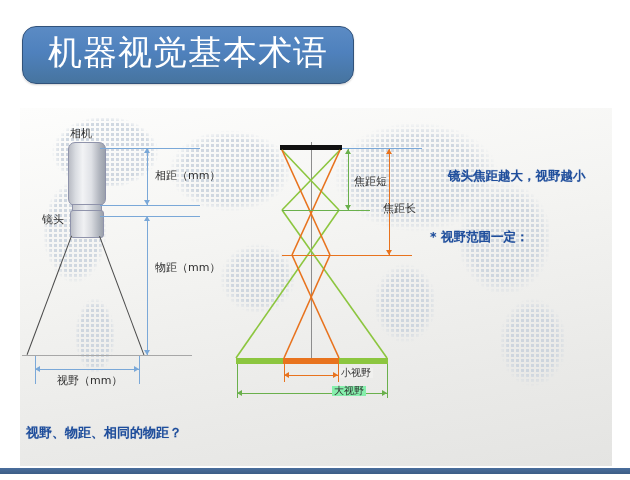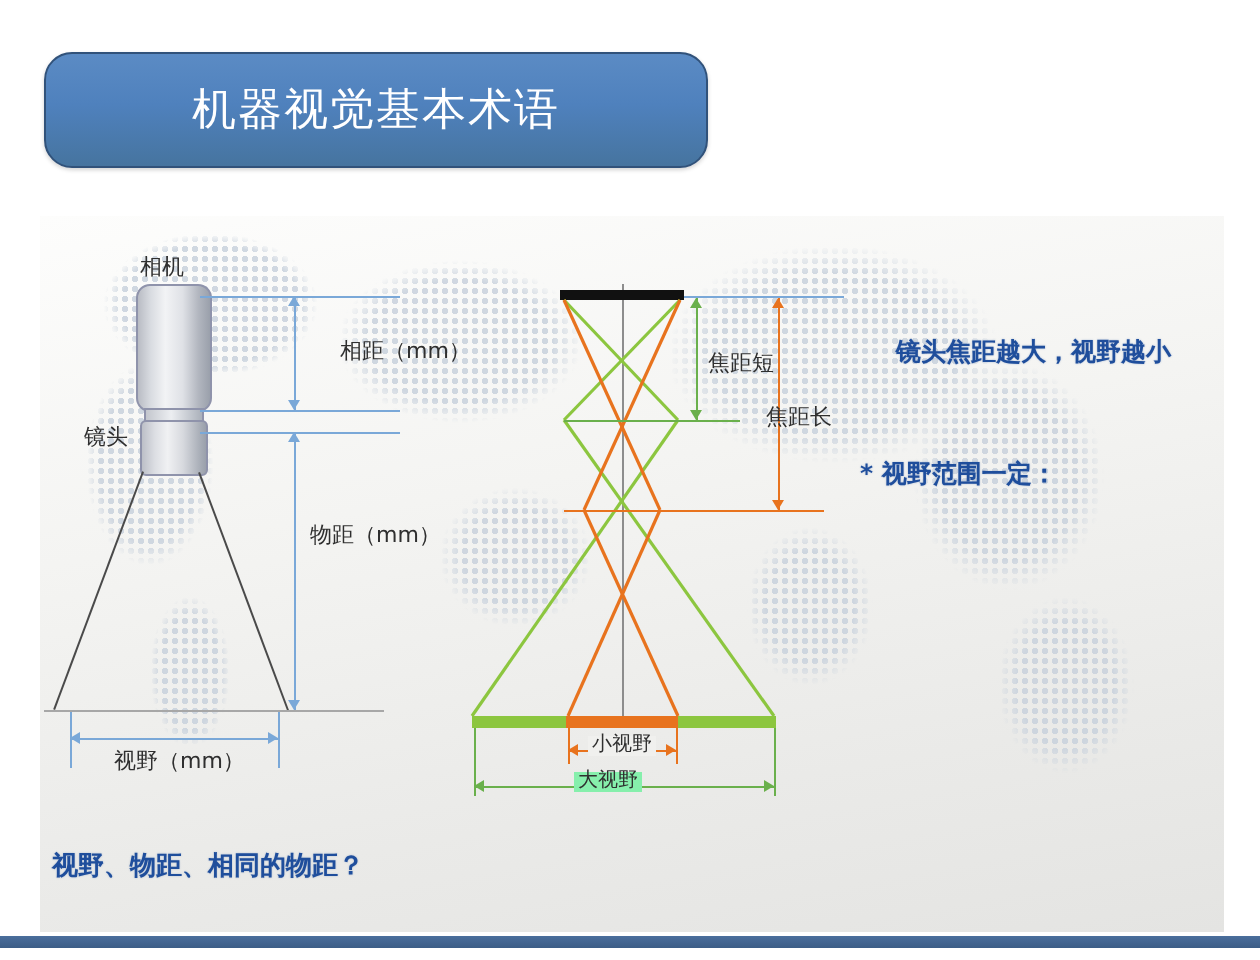--- a/index.html
+++ b/index.html
@@ -35,22 +35,22 @@
     background: linear-gradient(180deg, #5b8bc4 0%, #4f81bd 45%, #46749f 100%);
     border: 1px solid #31527a;
     border-radius: 14px;
     box-shadow: 0 1px 2px rgba(0,0,0,0.18);
     display: flex;
     align-items: center;
     justify-content: center;
   }
   #title-text {
     color: #ffffff;
-    font-family: Liberation Serif, serif;
-    font-size: 22px;
+    font-family: Liberation Mono, monospace;
+    font-size: 34px;
     font-weight: normal;
     letter-spacing: 1px;
     line-height: 1;
     white-space: nowrap;
     text-align: center;
   }
 
   
   #content-panel {
     position: absolute;
@@ -83,21 +83,21 @@
   }
 
   
   .lbl {
     position: absolute;
     font-size: 11px;
     color: #2f2f2f;
     white-space: nowrap;
     line-height: 1;
   }
-  .lbl-sm { font-size: 10px; }
+  .lbl-sm { font-size: 10px; margin-left: 45px; }
 
   
   #camera-body {
     position: absolute;
     left: 68px; top: 142px;
     width: 36px; height: 62px;
     border-radius: 7px;
     border: 1px solid #8f93ab;
     background: linear-gradient(90deg,
       #b9bcc4 0%, #d9dce1 18%, #f2f3f5 38%,
@@ -285,21 +285,21 @@
 
   <div id="ground-left"></div>
 
   <div class="lead" style="left:100px; top:148px; width:100px;"></div>
   <div class="lead" style="left:100px; top:205px; width:100px;"></div>
   <div class="lead" style="left:100px; top:216px; width:100px;"></div>
 
   <div class="dim-v" style="left:147px; top:148px; height:57px;"></div>
   <div class="arr arr-up" style="left:144px; top:148px;"></div>
   <div class="arr arr-dn" style="left:144px; top:200px;"></div>
-  <div class="lbl" style="left:155px; top:170px;margin-left:15px;">相距（mm）</div>
+  <div class="lbl" style="left:155px; top:170px;">相距（mm）</div>
 
   <div class="dim-v" style="left:147px; top:216px; height:139px;"></div>
   <div class="arr arr-up" style="left:144px; top:216px;"></div>
   <div class="arr arr-dn" style="left:144px; top:350px;"></div>
   <div class="lbl" style="left:155px; top:262px;">物距（mm）</div>
 
   <div class="dim-v" style="left:35px; top:356px; height:28px;"></div>
   <div class="dim-v" style="left:139px; top:356px; height:28px;"></div>
   <div class="dim-h" style="left:35px; top:369px; width:104px;"></div>
   <div class="arr arr-lf" style="left:35px; top:366px;"></div>

